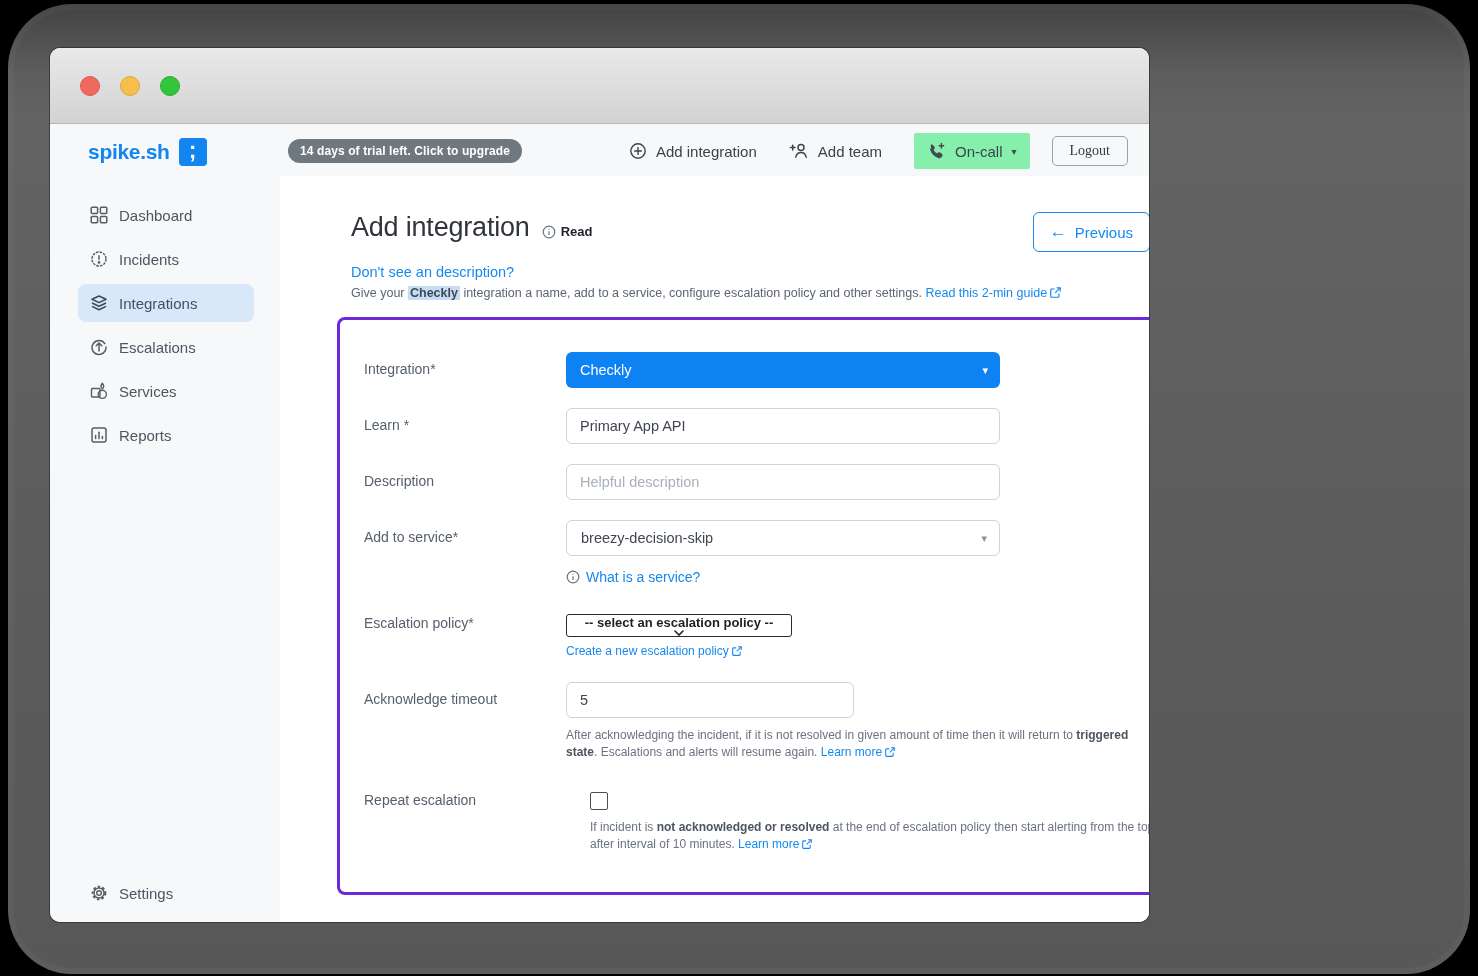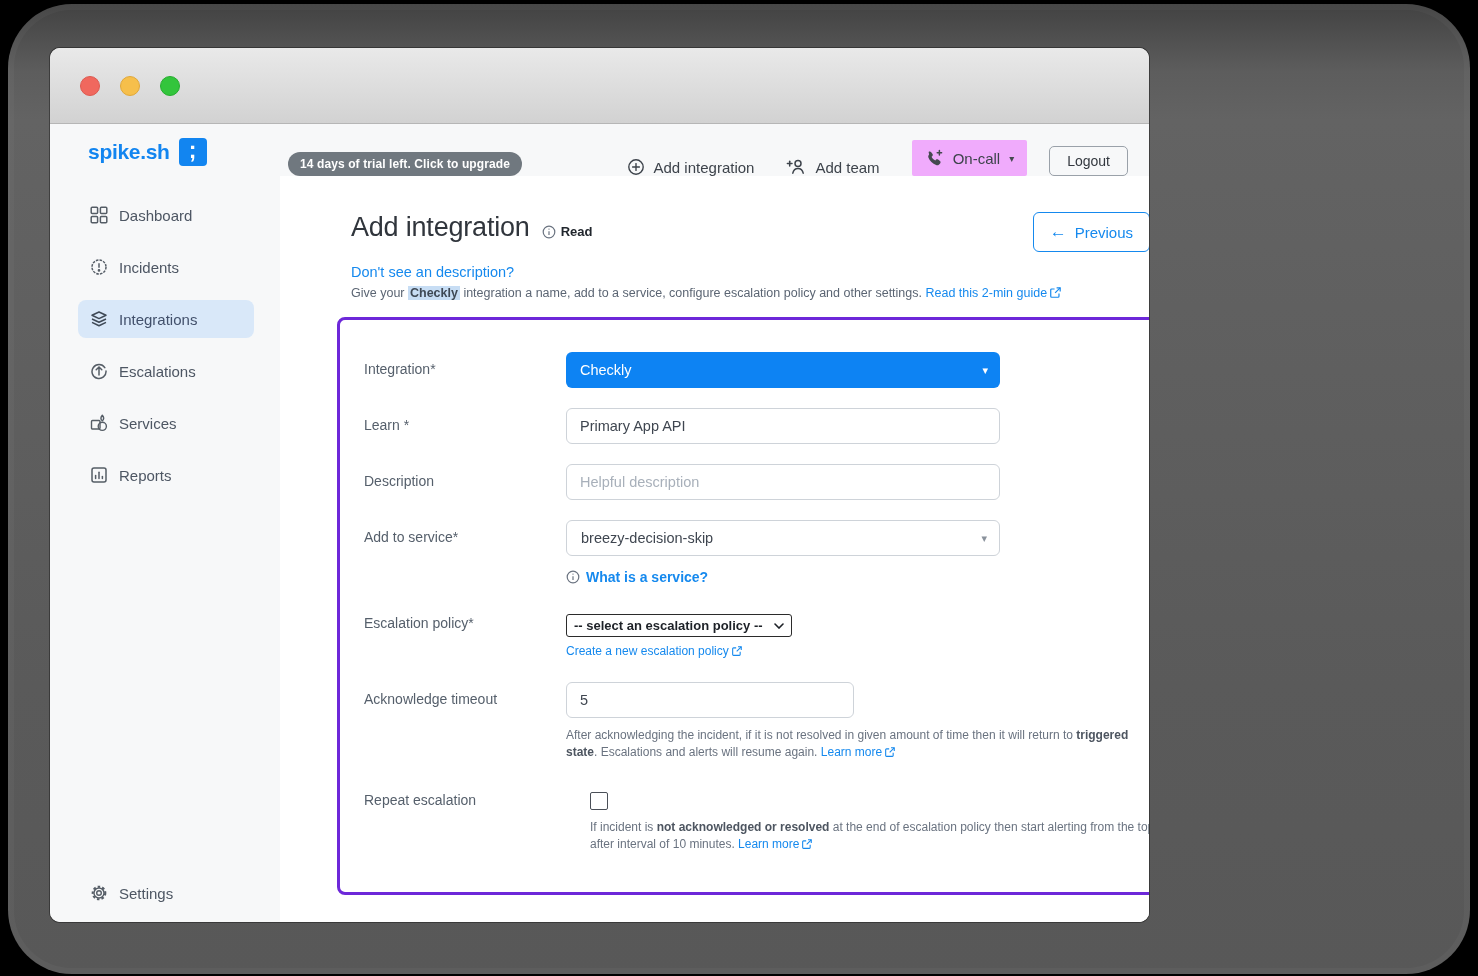--- a/index.html
+++ b/index.html
@@ -21,38 +21,38 @@
   .tl.green { background:#33c53c; border:1px solid #27ad30; }
 
   .app { flex:1; display:flex; min-height:0; }
 
   
   .sidebar { width:230px; flex:0 0 230px; background:#f7f8f9; display:flex; flex-direction:column; }
   .logo-row { height:56px; display:flex; align-items:center; padding-left:38px; gap:9px; }
   .logo-text { color:#1285f0; font-weight:700; font-size:21px; letter-spacing:-.3px; }
   .logo-mark { width:28px; height:28px; background:#1285f0; border-radius:4px; color:#fff; font-weight:800;
                font-size:23px; line-height:24px; display:flex; align-items:center; justify-content:center; padding-bottom:4px; }
-  .nav { margin-top:16px; display:flex; flex-direction:column; gap:14px; }
+  .nav { margin-top:16px; display:flex; flex-direction:column; gap:6px; }
   .nav-item { height:38px; margin:0 26px 0 28px; border-radius:8px; display:flex; align-items:center;
               gap:11px; padding-left:12px; color:#4d5663; font-size:15px; cursor:pointer; }
   .nav-item.active { background:#d9e8f9; color:#42506b;align-items:center; }
   .nav-item .ic { width:18px; height:18px; flex:0 0 18px; }
   .sidebar-bottom { margin-top:auto; margin-bottom:10px; }
 
   
   .right-col { flex:1; display:flex; flex-direction:column; min-width:0; background:#fff; }
-  .header { height:52px; flex:0 0 52px; background:#f7f8f9; display:flex; align-items:flex-end;
+  .header { height:52px; flex:0 0 52px; background:#f7f8f9; display:flex; align-items:center;
             padding:2px 21px 0 8px; }
   .badge { background:#70787f; color:#fff; font-size:12px; font-weight:700; border-radius:12px;
            padding:5px 12px; letter-spacing:.1px; cursor:pointer; }
   .spacer { flex:1; }
   .h-action { display:flex; align-items:center; gap:9px; color:#3d434b; font-size:15px; cursor:pointer; margin-left:32px; }
-  .oncall { background:#f0abfc; padding:9px 13px; border-radius:2px; }
+  .oncall { background:#86efac; padding:9px 13px; border-radius:2px; }
   .logout-btn { border:1px solid #9aa1a9; border-radius:5px; background:transparent; color:#33383f;
-                font-size:14px; padding:6px 17px; margin-left:22px; cursor:pointer; font-family:Liberation Sans, sans-serif; }
+                font-size:14px; padding:6px 17px; margin-left:22px; cursor:pointer; font-family:Liberation Serif, serif; }
 
   
   .main { flex:1; overflow:hidden; background:#fff; padding:36px 0 0 57px; }
   .content { width:829px; }
   .title-row { display:flex; justify-content:space-between; align-items:flex-start; padding:0 16px 0 14px; }
   .title-wrap { display:flex; align-items:center; gap:12px; }
   .page-title { font-size:27px; font-weight:500; color:#30353c; letter-spacing:-.2px; }
   .learn { display:flex; align-items:center; gap:5px; margin-top:8px; color:#21262d; font-size:13px; font-weight:700; cursor:pointer; }
   .btn-previous { display:flex; align-items:center; gap:8px; border:1px solid #1589ee; color:#1589ee;
                   background:#fff; border-radius:6px; font-size:15px; padding:9px 16px; cursor:pointer; font-family:inherit; }
@@ -68,24 +68,24 @@
   .form-field { flex:1; min-width:0; }
   .t-input { width:434px; height:36px; border:1px solid #ced3d9; border-radius:6px; padding:0 13px;
              font-size:14.5px; color:#3f4650; background:#fff; font-family:inherit; }
   .t-input::placeholder { color:#a8b0ba; }
   .sel-blue { width:434px; height:36px; background:#0d83f3; border-radius:6px; display:flex; align-items:center;
               justify-content:space-between; padding:0 12px 0 14px; color:#fff; font-size:14.5px; cursor:pointer; }
   .sel-blue .caret { color:#fff; font-size:11px; }
   .sel-plain { width:434px; height:36px; border:1px solid #ced3d9; border-radius:6px; display:flex; align-items:center;
                justify-content:space-between; padding:0 12px 0 14px; color:#3f4650; font-size:14.5px; background:#fff; cursor:pointer; }
   .sel-plain .caret { color:#8a929c; font-size:11px; }
-  .help-link-row { display:flex; align-items:center; gap:6px; margin-top:13px; color:#1589ee; font-size:14px; cursor:pointer;font-weight:bold; }
+  .help-link-row { display:flex; align-items:center; gap:6px; margin-top:13px; color:#1589ee; font-size:14px; cursor:pointer; }
   .native-select { width:226px; height:23px; border:1.5px solid #2b2b2b; border-radius:3px; display:flex;
                    align-items:center; justify-content:space-between; padding:0 7px; font-size:13px;
-                   font-weight:700; color:#1d2127; background:#fff; cursor:pointer; margin-top:3px; }
+                   font-weight:700; color:#1d2127; background:#fff; cursor:pointer; margin-top:3px;flex-direction:column; }
   .small-link { margin-top:7px; font-size:12px; color:#1589ee; cursor:pointer; }
   .ack-input { width:288px; }
   .helper { margin-top:9px; font-size:12px; color:#6a7380; line-height:1.38; max-width:580px; }
   .helper b { color:#4d5560; }
   .checkbox { width:18px; height:18px; border:1.5px solid #4a4f57; border-radius:2px; background:#fff;
               cursor:pointer; margin-top:2px; }
   svg { display:block; }
 </style>
 </head>
 <body>

